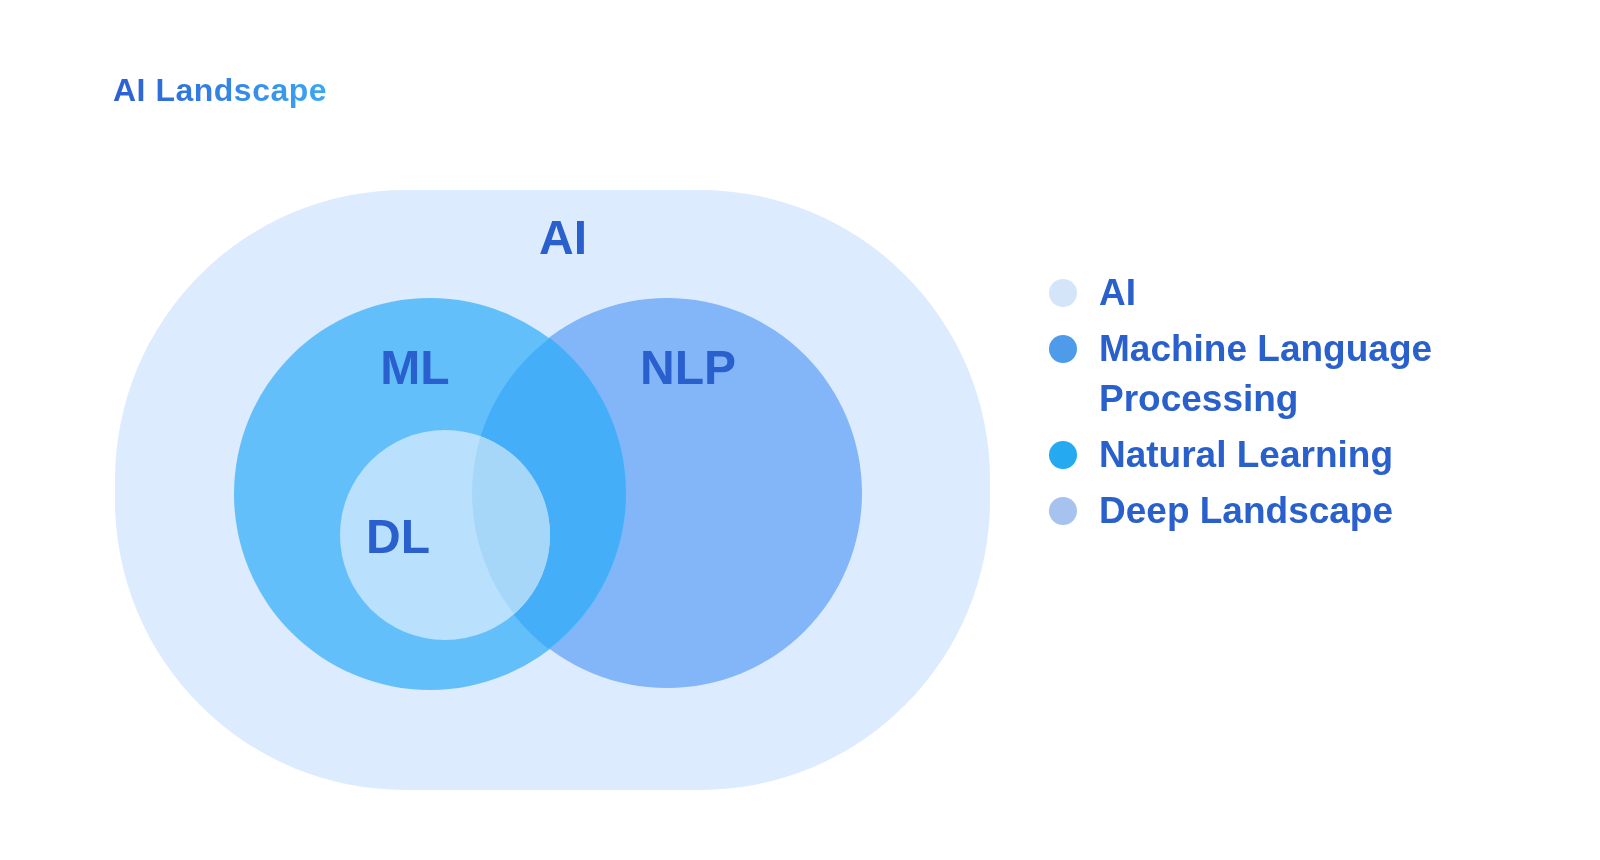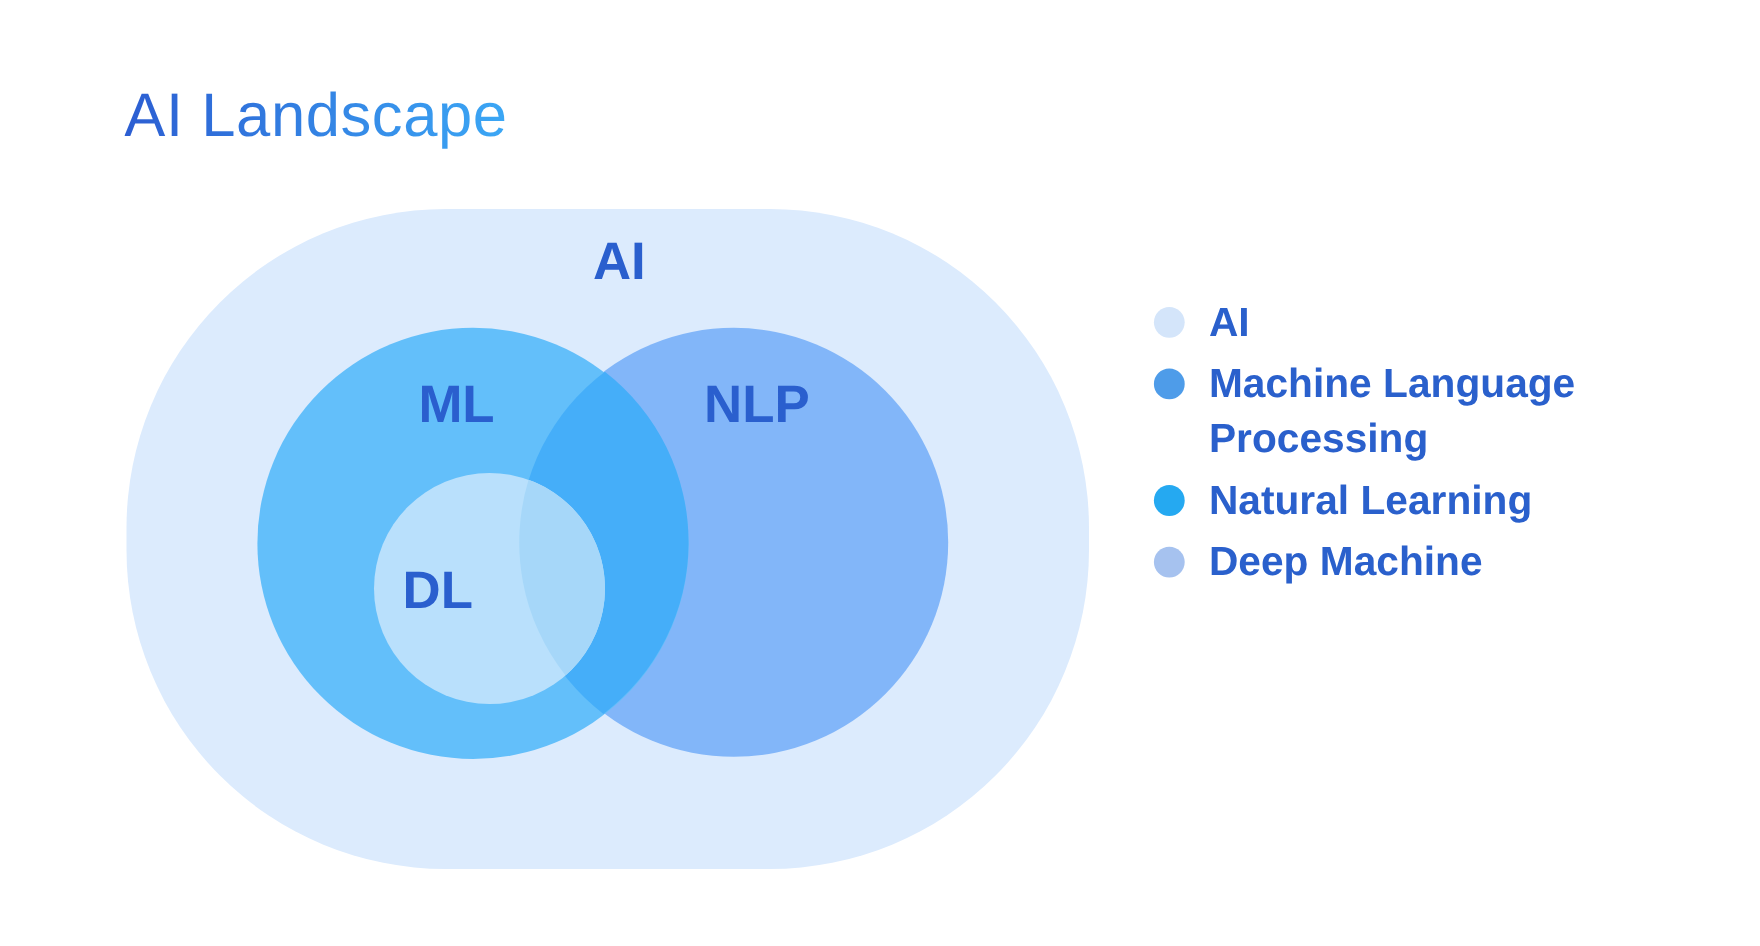--- a/index.html
+++ b/index.html
@@ -8,22 +8,22 @@
     background: #ffffff;
     font-family: "Liberation Sans", sans-serif;
     overflow: hidden;
     position: relative;
   }
   .canvas { position: absolute; inset: 0; width: 1600px; height: 860px; }
 
   .page-title {
     position: absolute;
     left: 113px; top: 72px;
-    font-size: 56px;
-    font-weight: 400;
+    font-size: 32px;
+    font-weight: 700;
     letter-spacing: 0.5px;
     background-image: linear-gradient(90deg, var(--g1, #2c5ed2), var(--g2, #3ba7f5));
     -webkit-background-clip: text;
     background-clip: text;
     color: transparent;
     white-space: nowrap;
   }
 
   .venn-svg { position: absolute; left: 0; top: 0; }
 
@@ -96,17 +96,17 @@
       <span class="legend-label">Machine Language Processing</span>
     </div>
 
     <div class="legend-row">
       <span class="legend-dot" style="background-color: rgb(37, 169, 241);"></span>
       <span class="legend-label">Natural Learning</span>
     </div>
 
     <div class="legend-row">
       <span class="legend-dot" style="background-color: rgb(166, 194, 239);"></span>
-      <span class="legend-label">Deep Machine</span>
+      <span class="legend-label">Deep Landscape</span>
     </div>
 
   </div>
 </div>
 
 </body></html>

